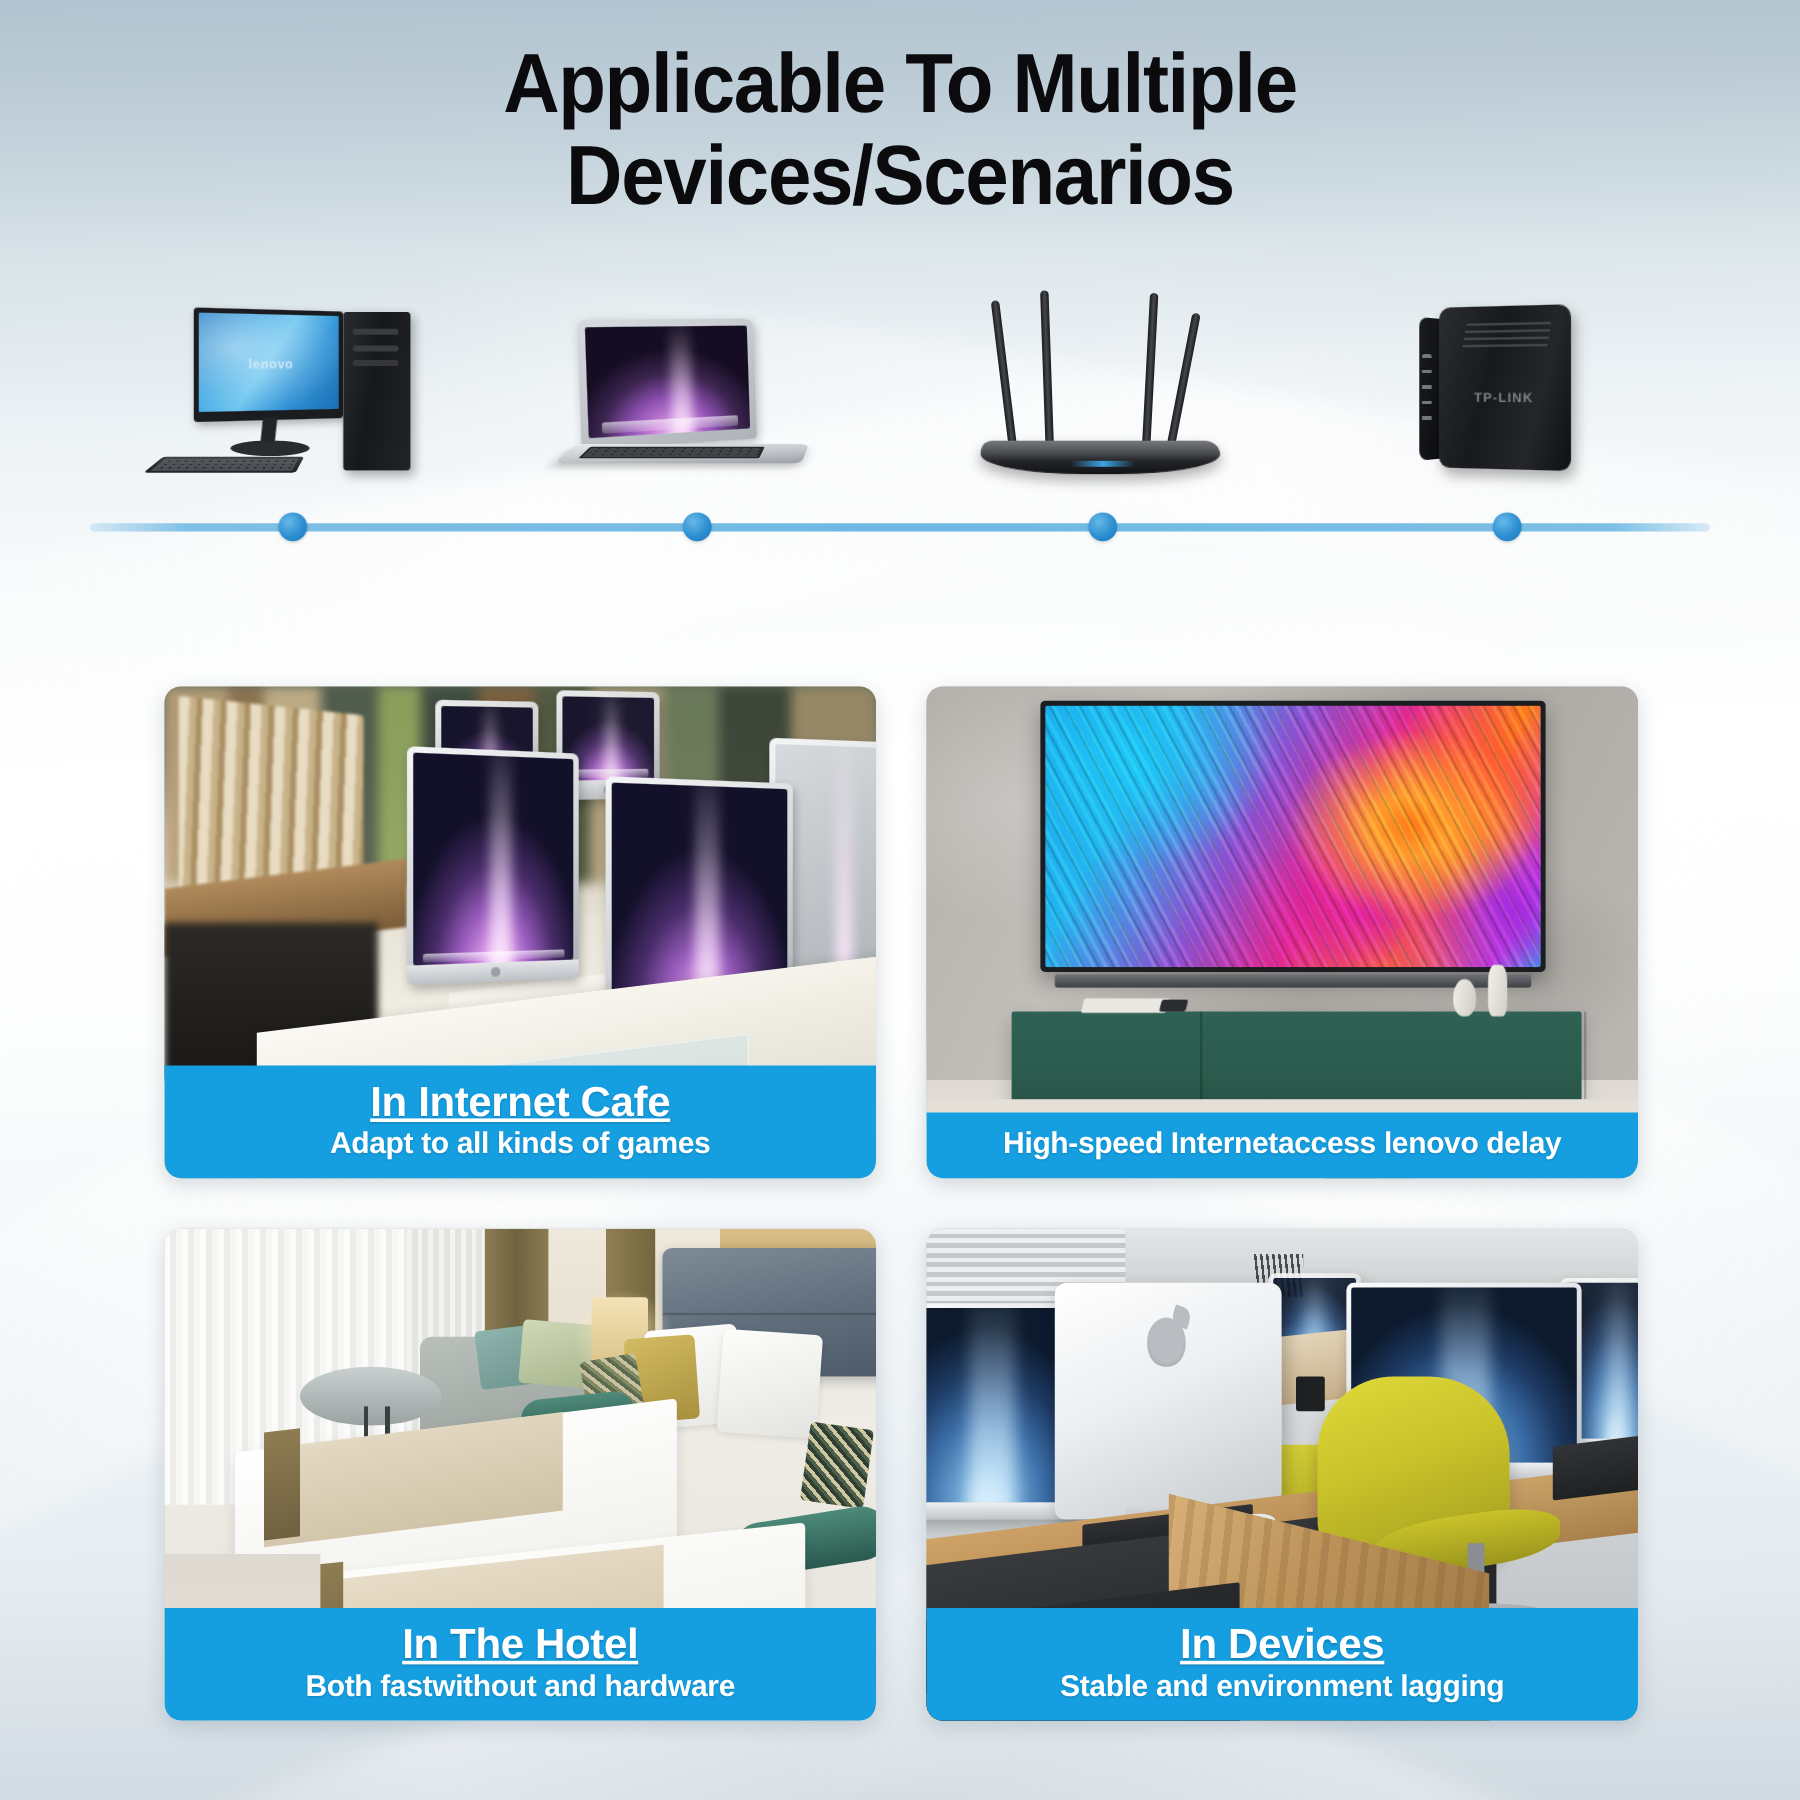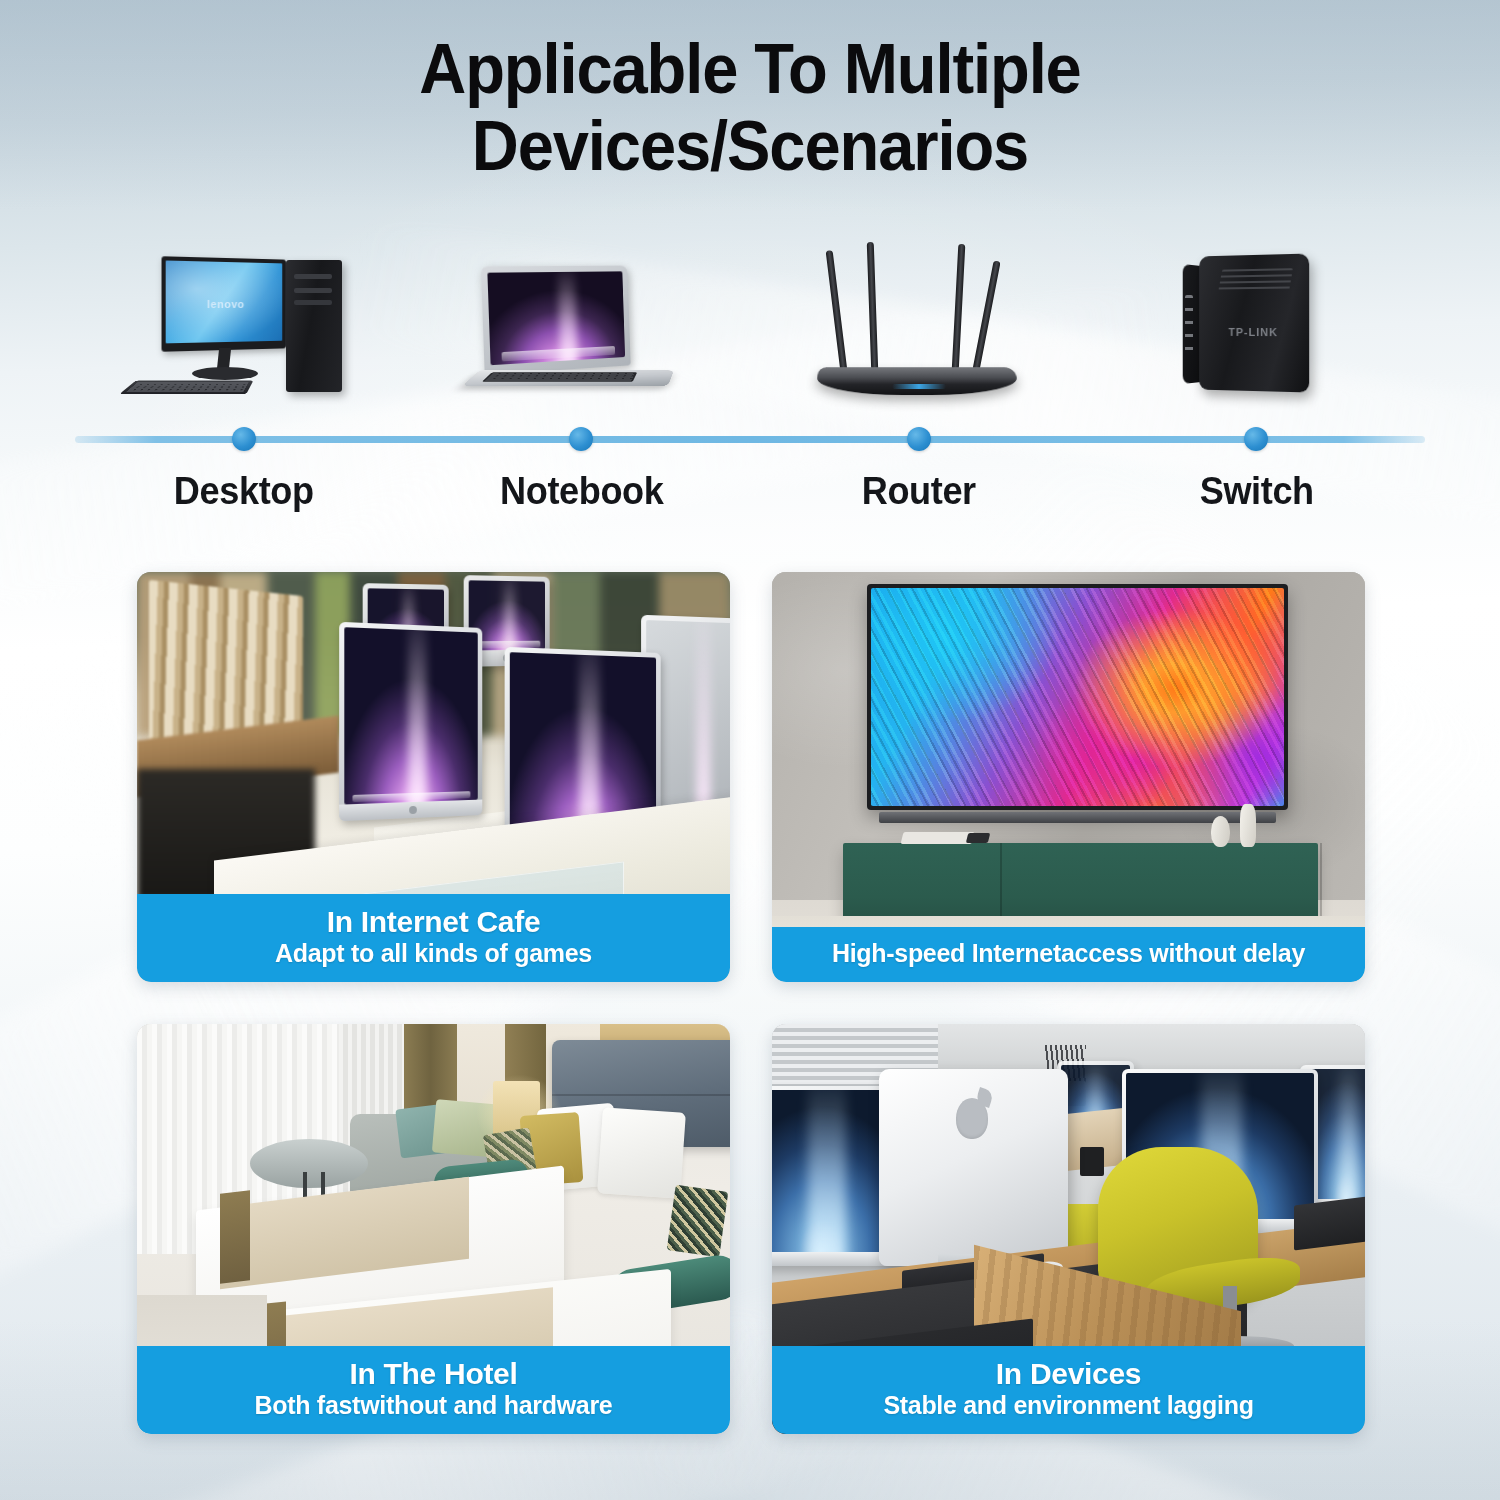--- a/index.html
+++ b/index.html
@@ -112,21 +112,21 @@
   }
   .photo { position:absolute; left:0; right:0; top:0; bottom:0; overflow:hidden; }
   .caption {
     position:absolute; left:0; right:0; bottom:0;
     background:#159ee0;
     padding:11px 14px 14px;
     text-align:center;
     color:#fff;
     border-radius:0 0 14px 14px;
   }
-  .cap-title { font-size:30px; font-weight:700; line-height:1.12; letter-spacing:-.3px; text-shadow:0 1px 2px rgba(0,0,0,.18); }
+  .cap-title { font-size:35px; font-weight:700; line-height:1.12; letter-spacing:-.3px; text-shadow:0 1px 2px rgba(0,0,0,.18);text-decoration:underline; }
   .cap-sub { font-size:25px; font-weight:700; line-height:1.15; margin-top:1px; letter-spacing:-.3px; text-shadow:0 1px 2px rgba(0,0,0,.16); }
 
   
   .cafe { position:absolute; inset:0; background:linear-gradient(180deg,#5d6a5a 0%, #7d7f6b 16%, #cfc8b4 30%, #e8e4d8 48%, #f2efe6 70%, #e6e2d6 100%); }
   .cafe .bgfurn { position:absolute; left:0; top:0; width:100%; height:40%; background:
      linear-gradient(90deg, #b9a07a 0 9%, #8f7450 9% 14%, #c3b089 14% 22%, #4f5b4b 22% 30%, #8fa35c 30% 36%, #3e4a3e 36% 44%, #7d5f3c 44% 52%, #50583f 52% 60%, #b3a37f 60% 70%, #6b7a5a 70% 78%, #3a4436 78% 88%, #9a8a66 88% 100%); filter:blur(5px); opacity:.92; }
   .cafe .chairs { position:absolute; left:2%; top:4%; width:26%; height:44%; background:repeating-linear-gradient(92deg,#e8dcc2 0 9px, #c8b289 9px 15px, #a98f63 15px 20px); transform:skewY(6deg); filter:blur(1.2px); border-radius:3px; }
   .cafe .table { position:absolute; left:0; top:38%; width:34%; height:14%; background:linear-gradient(180deg,#b08a5b,#7b5c38); filter:blur(1.5px); transform:skewY(-7deg); }
   .cafe .dark { position:absolute; left:0; top:48%; width:30%; height:32%; background:linear-gradient(180deg,#2c2a26,#191816); filter:blur(3px); }
   .cafe .deskfront { position:absolute; left:13%; bottom:-2%; width:95%; height:40%; background:linear-gradient(175deg,#fbf9f4 0%, #eceade 45%, #d9d6c8 100%); transform:skewY(-7deg); box-shadow:0 -3px 8px rgba(0,0,0,.08); }
@@ -318,26 +318,20 @@
   </div>
 
   <div class="timeline">
     <div class="tl-line"></div>
     <div class="tl-dot" style="left:12.5%"></div>
     <div class="tl-dot" style="left:37.5%"></div>
     <div class="tl-dot" style="left:62.5%"></div>
     <div class="tl-dot" style="left:87.5%"></div>
   </div>
 
-  <div class="tl-labels">
-    <div class="tl-label">Desktop</div>
-    <div class="tl-label">Notebook</div>
-    <div class="tl-label">Router</div>
-    <div class="tl-label">Switch</div>
-  </div>
 
   <div class="cards">
 
     <div class="card-row">
 
       <div class="card">
         <div class="photo">
           <div class="cafe">
             <div class="bgfurn"></div>
             <div class="chairs"></div>
@@ -386,21 +380,21 @@
             <div class="remote"></div>
             <div class="vaseA"></div>
             <div class="vaseB"></div>
             <div class="floor"></div>
             <div class="tablet"></div>
             <div class="stool"></div>
             <div class="stool2"></div>
           </div>
         </div>
         <div class="caption">
-          <div class="cap-sub">High-speed Internetaccess without delay</div>
+          <div class="cap-sub">High-speed Internetaccess lenovo delay</div>
         </div>
       </div>
 
     </div>
 
     <div class="card-row">
 
       <div class="card">
         <div class="photo">
           <div class="hotel">

